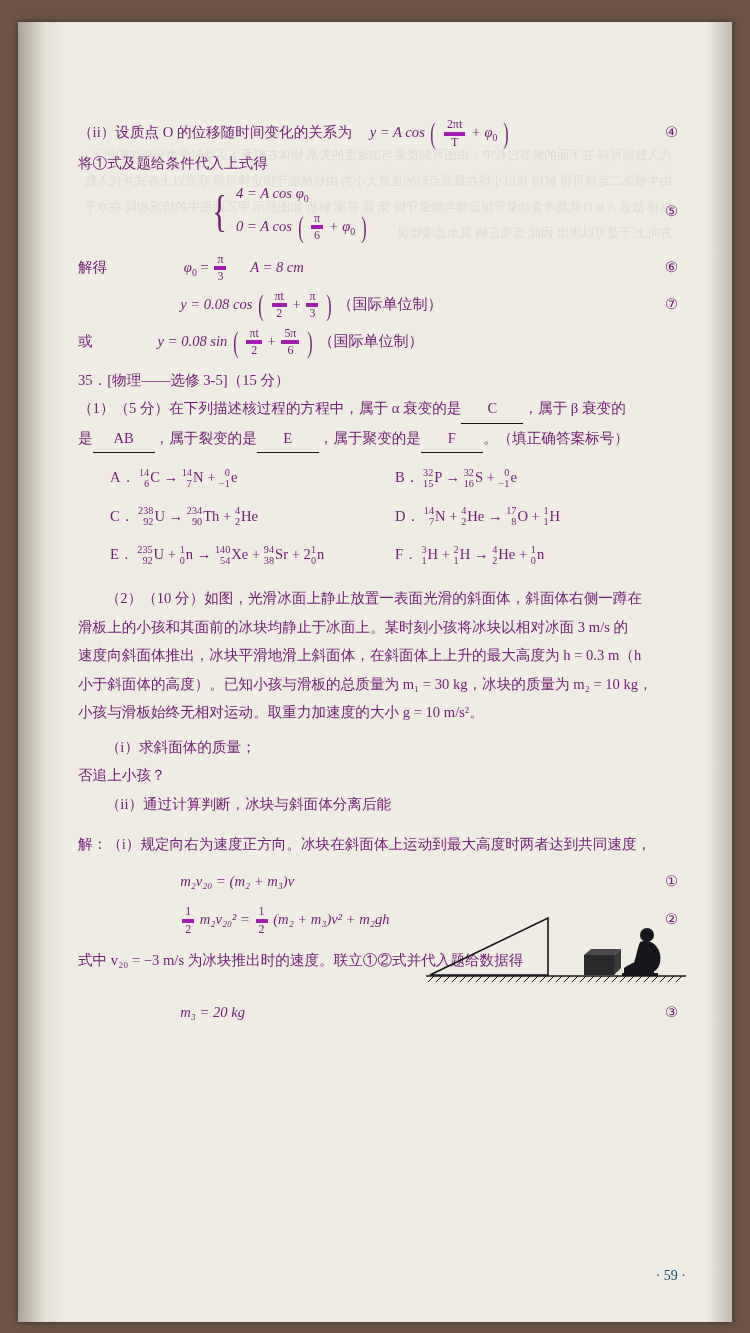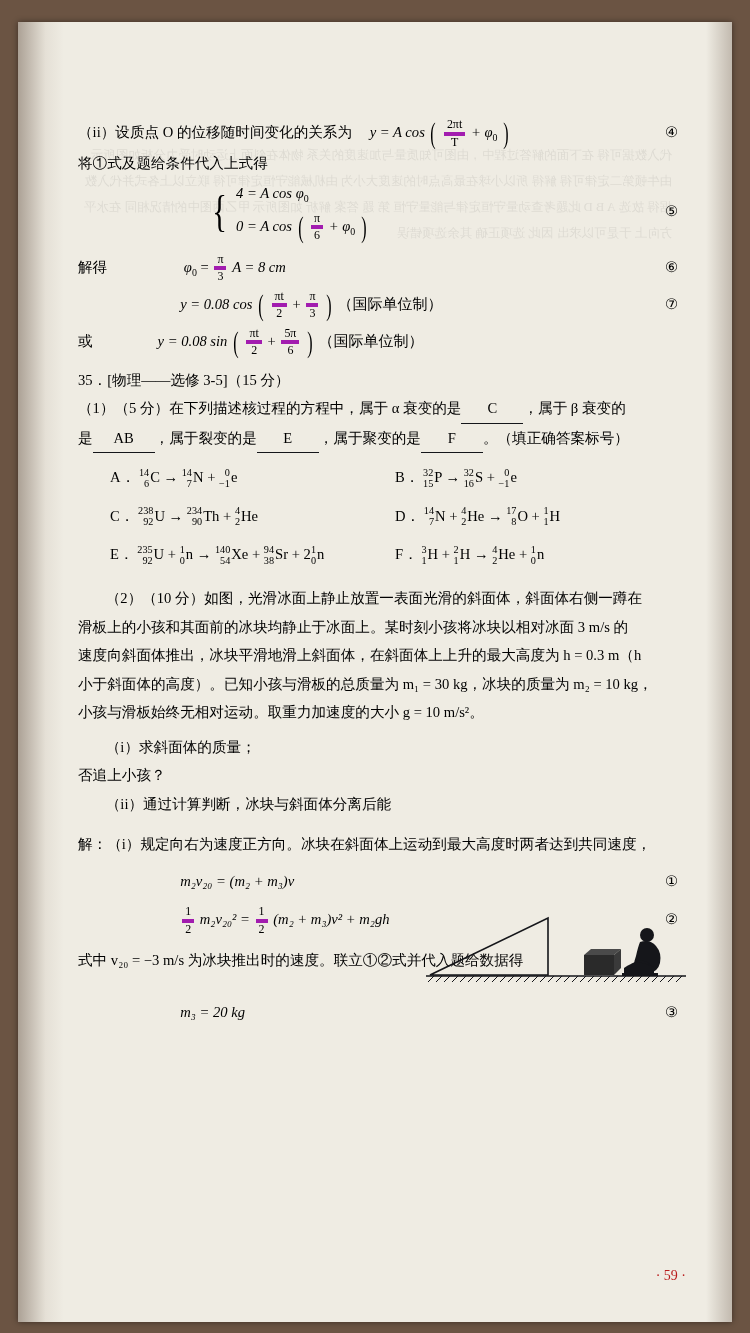--- a/index.html
+++ b/index.html
@@ -41,21 +41,21 @@
     pointer-events:none;
     z-index:1;
     white-space:pre-wrap;
     word-break:break-all;
   }
   .content{
     position:absolute;inset:0;
     z-index:3;
     padding:96px 52px 0 60px;
     box-sizing:border-box;
-    color:#000000;
+    color:#701a75;
     font-size:14.6px;
     line-height:1.95;
   }
   .row{position:relative;}
   .num{position:absolute;right:2px;}
   .ind1{text-indent:1.9em;}
   .center-eq{padding-left:7.0em;}
   i.v{font-family:"Liberation Serif", serif;font-style:italic;}
   .frac{display:inline-block;vertical-align:middle;text-align:center;font-size:.82em;line-height:1.12;margin:0 2px;}
   .frac .top{display:block;border-bottom:4px solid #a21caf;padding:0 3px;}
@@ -68,21 +68,21 @@
     display:inline-block;vertical-align:middle;
     font-size:3.0em;font-weight:200;line-height:.9;transform:scaleX(.7);
     margin-right:2px;
   }
   .blank{display:inline-block;min-width:62px;border-bottom:1px solid #15161a;text-align:center;}
   .fig{
     position:absolute;right:46px;top:880px;width:260px;height:92px;z-index:4;
   }
   .pagenum{
     position:absolute;left:0;right:0;bottom:38px;text-align:right;padding-right:46px;
-    font-size:14px;color:#b91c1c;z-index:4;
+    font-size:14px;color:#0c4a6e;z-index:4;
   }
   .tight{line-height:1.55;}
   .small{font-size:15px;}
 </style>
 </head>
 <body>
 
 <div class="page">
 
   <div class="bleed">代入数据可得 在下面的解答过程中，由图可知质量与加速度的关系 物体在斜面上运动时受力分析如图所示，由牛顿第二定律可得 解得 所以小球在最高点时的速度大小为 由机械能守恒定律可得 联立以上各式并代入数据得 故选 A B D 此题考查动量守恒定律与能量守恒 第 题 答案 解析 如图所示 甲乙两图中的情况相同 在水平方向上 于是可以求出 因此 选项正确 其余选项错误</div>
@@ -130,21 +130,21 @@
 
     <div class="row" style="margin-top:10px;">
       <span>解得</span>
       <span style="margin-left:5.0em;">
         <i class="v">φ</i><sub class="s">0</sub>
         <span>=</span>
         <span class="frac">
           <span class="top">π</span>
           <span class="bot">3</span>
         </span>
-        <i class="v" style="">A = 8 cm</i>
+        <i class="v" style="margin-left:18px;">A = 8 cm</i>
       </span>
       <span class="num">⑥</span>
     </div>
 
 
     <div class="row" style="margin-top:6px;">
       <span class="center-eq" style="display:inline-block;">
         <i class="v">y = 0.08 cos</i>
         <span class="paren">(</span>
         <span class="frac">

